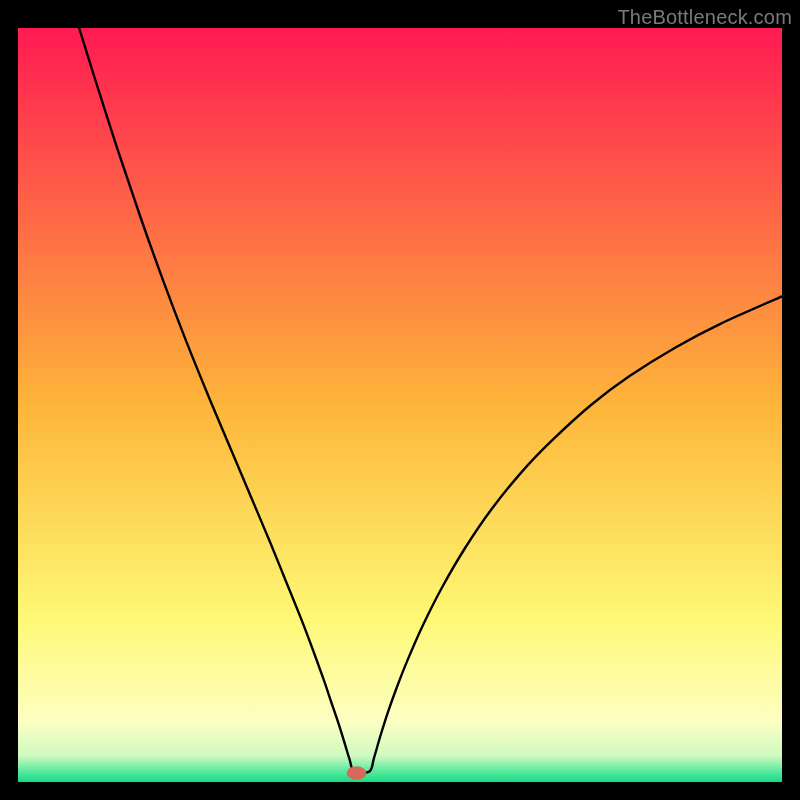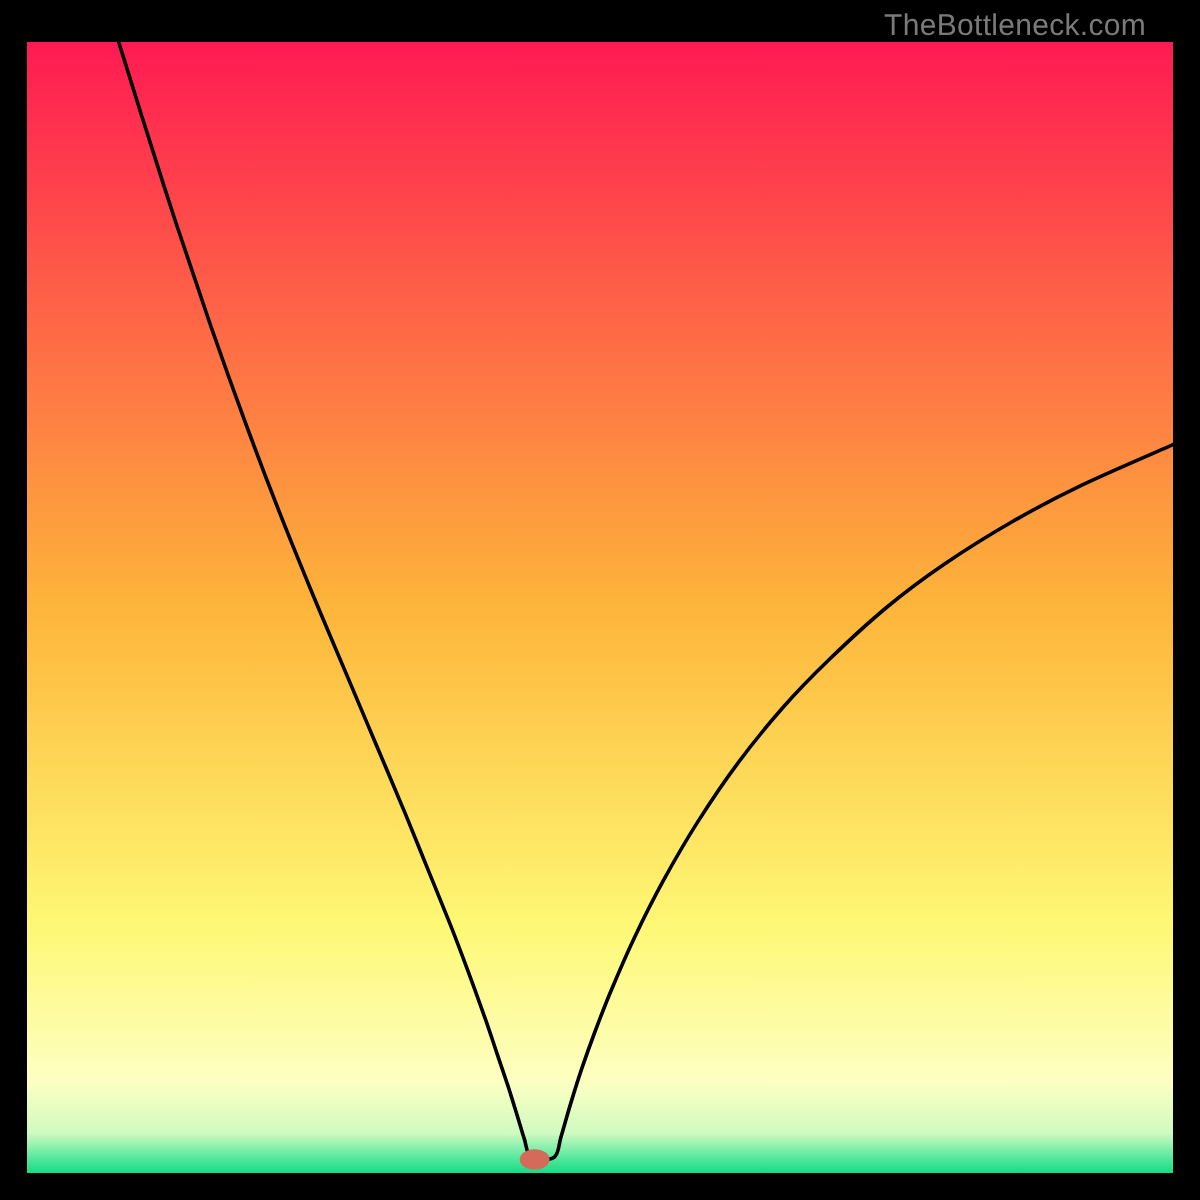--- a/index.html
+++ b/index.html
@@ -22,21 +22,21 @@
   .plot {
     position: absolute;
     left: 0;
     top: 0;
     width: 764px;
     height: 754px;
   }
   .watermark {
     position: absolute;
     top: 6px;
-    right: 36px;
+    right: 8px;
     color: #7a7a7a;
     font-size: 20px;
     font-weight: 500;
     letter-spacing: 0.2px;
   }
 </style>
 </head>
 <body>
 
 <div class="watermark">TheBottleneck.com</div>

